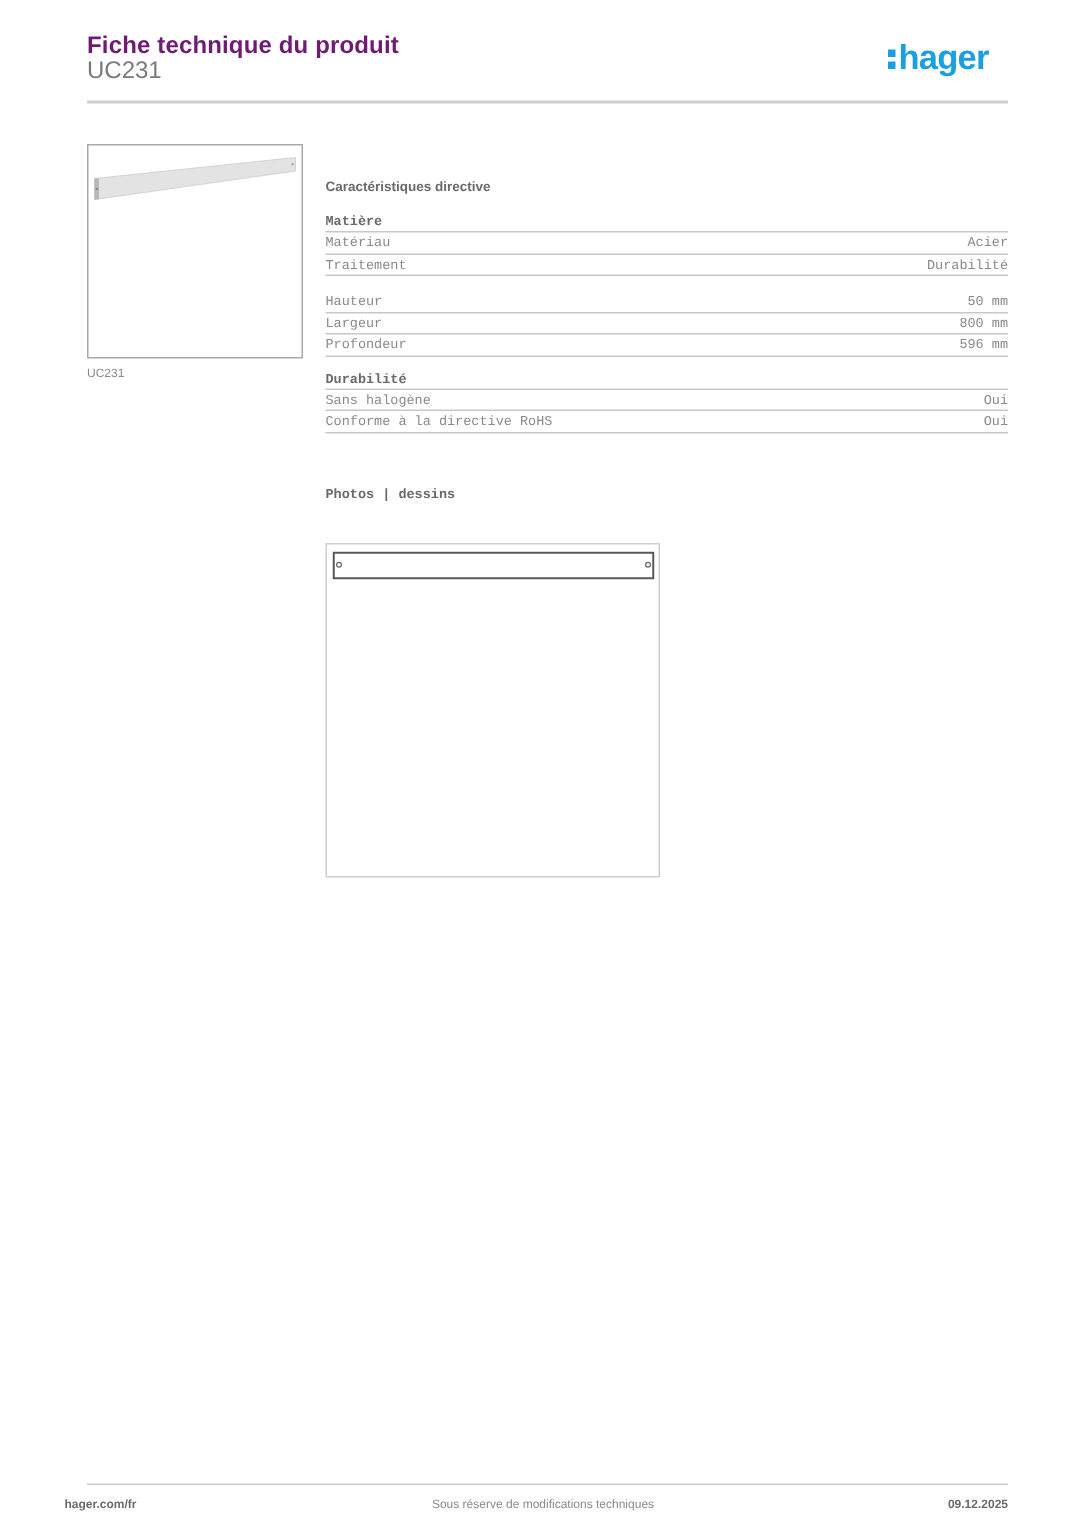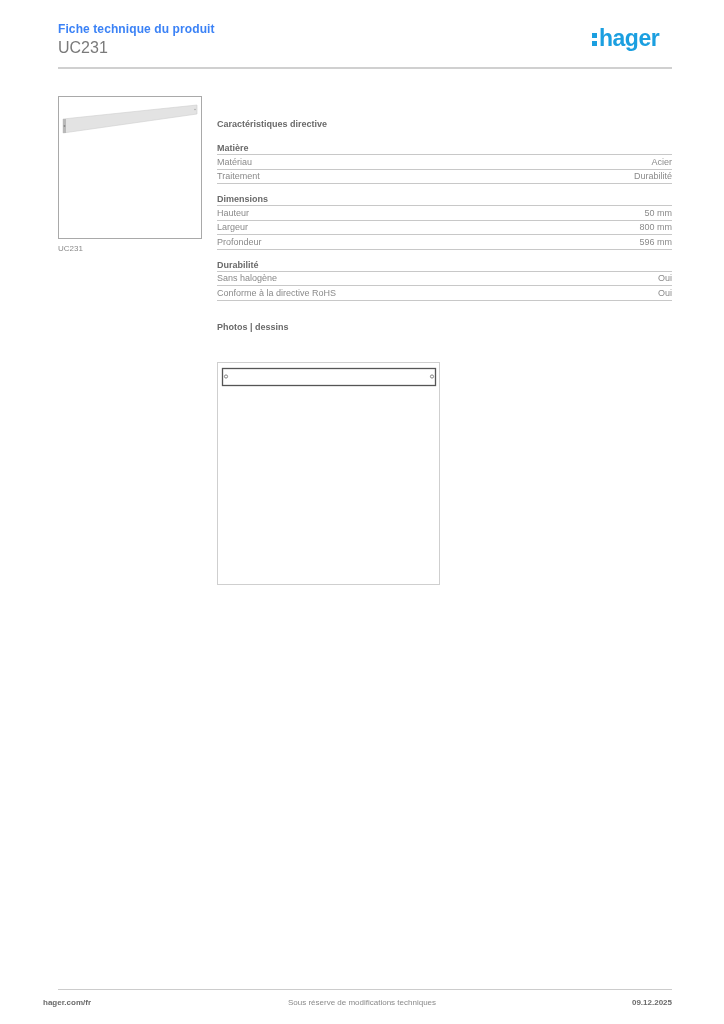--- a/index.html
+++ b/index.html
@@ -1,39 +1,39 @@
 <!DOCTYPE html>
 <html><head>
   <meta charset="utf-8">
   <style>
     * { box-sizing: border-box; margin: 0; padding: 0; }
     html, body { width: 724px; height: 1024px; background: #ffffff; }
     body { position: relative; font-family: "Liberation Sans", sans-serif; color: #6a6a6a; overflow: hidden; }
 
-    .hdr-title { position: absolute; left: 58px; top: 22px; font-size: 12px; font-weight: bold; color: #3b82f6; letter-spacing: 0.1px; }
+    .hdr-title { position: absolute; left: 58px; top: 22px; font-size: 16px; font-weight: bold; color: #701a75; letter-spacing: 0.1px; }
     .hdr-sub { position: absolute; left: 58px; top: 39px; font-size: 16px; color: #7a7a7a; }
     .logo { position: absolute; left: 592px; top: 27px; font-size: 23px; font-weight: bold; color: #1b9fe0; letter-spacing: -0.5px; line-height: 1; }
     .logo .dots { display: inline-block; width: 6px; height: 16px; position: relative; margin-right: 1px; vertical-align: -1px; }
     .logo .dots::before, .logo .dots::after { content: ""; position: absolute; left: 0; width: 5px; height: 5px; background: #1b9fe0; }
     .logo .dots::before { top: 2px; }
     .logo .dots::after { top: 10px; }
     .hdr-line { position: absolute; left: 58px; top: 67px; width: 614px; height: 2px; background: #d0d0d0; }
 
     .thumb { position: absolute; left: 58px; top: 96px; width: 144px; height: 143px; border: 1px solid #a9a9a9; background: #fff; }
     .thumb svg { position: absolute; left: 0; top: 0; }
     .thumb-label { position: absolute; left: 58px; top: 244px; font-size: 8px; color: #8a8a8a; }
 
     .main { position: absolute; left: 217px; top: 95px; width: 455px; }
     .prod-title { font-size: 9px; font-weight: bold; color: #6a6a6a; height: 12px; }
     .sec-title { font-size: 9px; font-weight: bold; color: #6a6a6a; margin-top: 24px; height: 12px; }
     .grp-title { font-size: 9px; font-weight: bold; color: #6a6a6a; height: 12px; border-bottom: 1px solid #c8c8c8; padding-bottom: 1px; }
-    .grp { margin-top: 10px; }
+    .grp { margin-top: 10px; font-family: Liberation Mono, monospace; }
     .grp.first { margin-top: 12px; }
-    .row { display: flex; justify-content: space-between; font-size: 9px; color: #8a8a8a; height: 14.5px; line-height: 14px; border-bottom: 1px solid #c8c8c8; align-items: flex-end; }
-    .photos-title { font-size: 9px; font-weight: bold; color: #6a6a6a; margin-top: 21px; height: 12px; }
+    .row { display: flex; justify-content: space-between; font-size: 9px; color: #8a8a8a; height: 14.5px; line-height: 14px; border-bottom: 1px solid #c8c8c8; }
+    .photos-title { font-size: 9px; font-weight: bold; color: #6a6a6a; margin-top: 36px; height: 12px; font-family: Liberation Mono, monospace; }
 
     .drawing { position: absolute; left: 217px; top: 362px; width: 223px; height: 223px; border: 1px solid #cfcfcf; background: #fff; }
     .drawing svg { position: absolute; left: 0; top: 0; }
 
     .ftr-line { position: absolute; left: 58px; top: 989px; width: 614px; height: 1px; background: #cccccc; }
     .ftr-left { position: absolute; left: 43px; top: 998px; font-size: 8px; font-weight: bold; color: #6a6a6a; }
     .ftr-mid { position: absolute; left: 0; width: 724px; text-align: center; top: 998px; font-size: 8px; color: #8a8a8a; }
     .ftr-right { position: absolute; right: 52px; top: 998px; font-size: 8px; font-weight: bold; color: #6a6a6a; }
   </style>
 </head>
@@ -65,21 +65,20 @@
       <span>Matériau</span>
       <span>Acier</span>
     </div>
     <div class="row">
       <span>Traitement</span>
       <span>Durabilité</span>
     </div>
   </div>
 
   <div class="grp">
-    <div class="grp-title">Dimensions</div>
     <div class="row">
       <span>Hauteur</span>
       <span>50 mm</span>
     </div>
     <div class="row">
       <span>Largeur</span>
       <span>800 mm</span>
     </div>
     <div class="row">
       <span>Profondeur</span>

